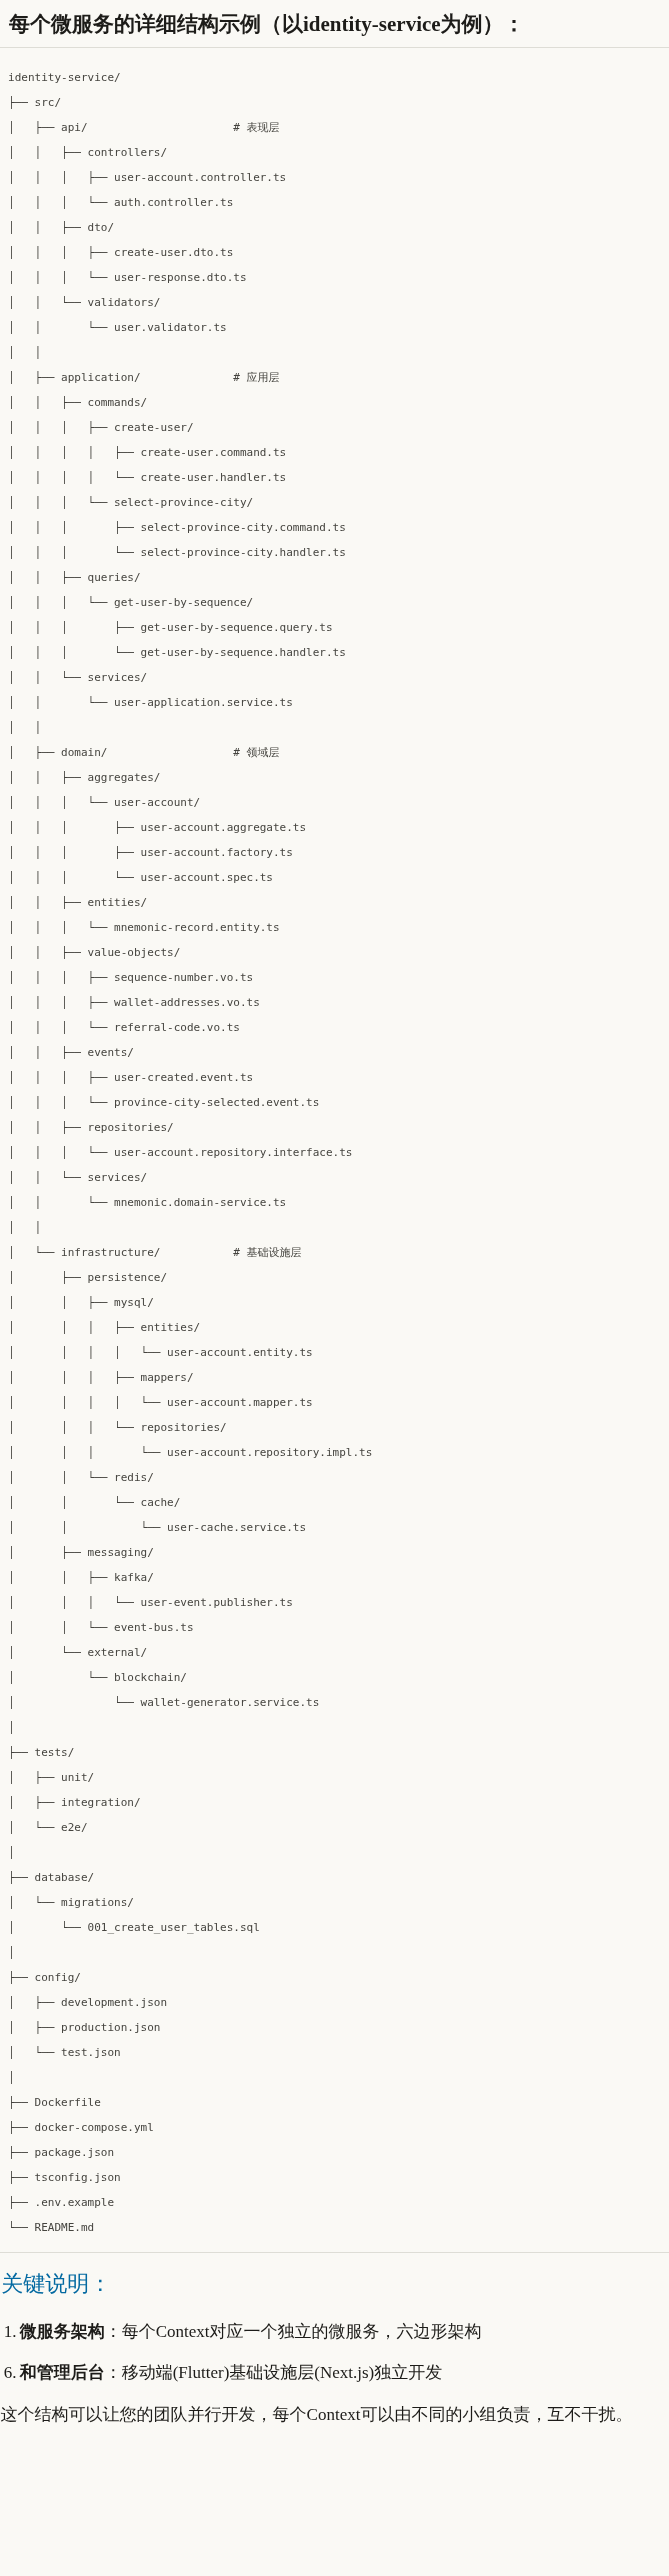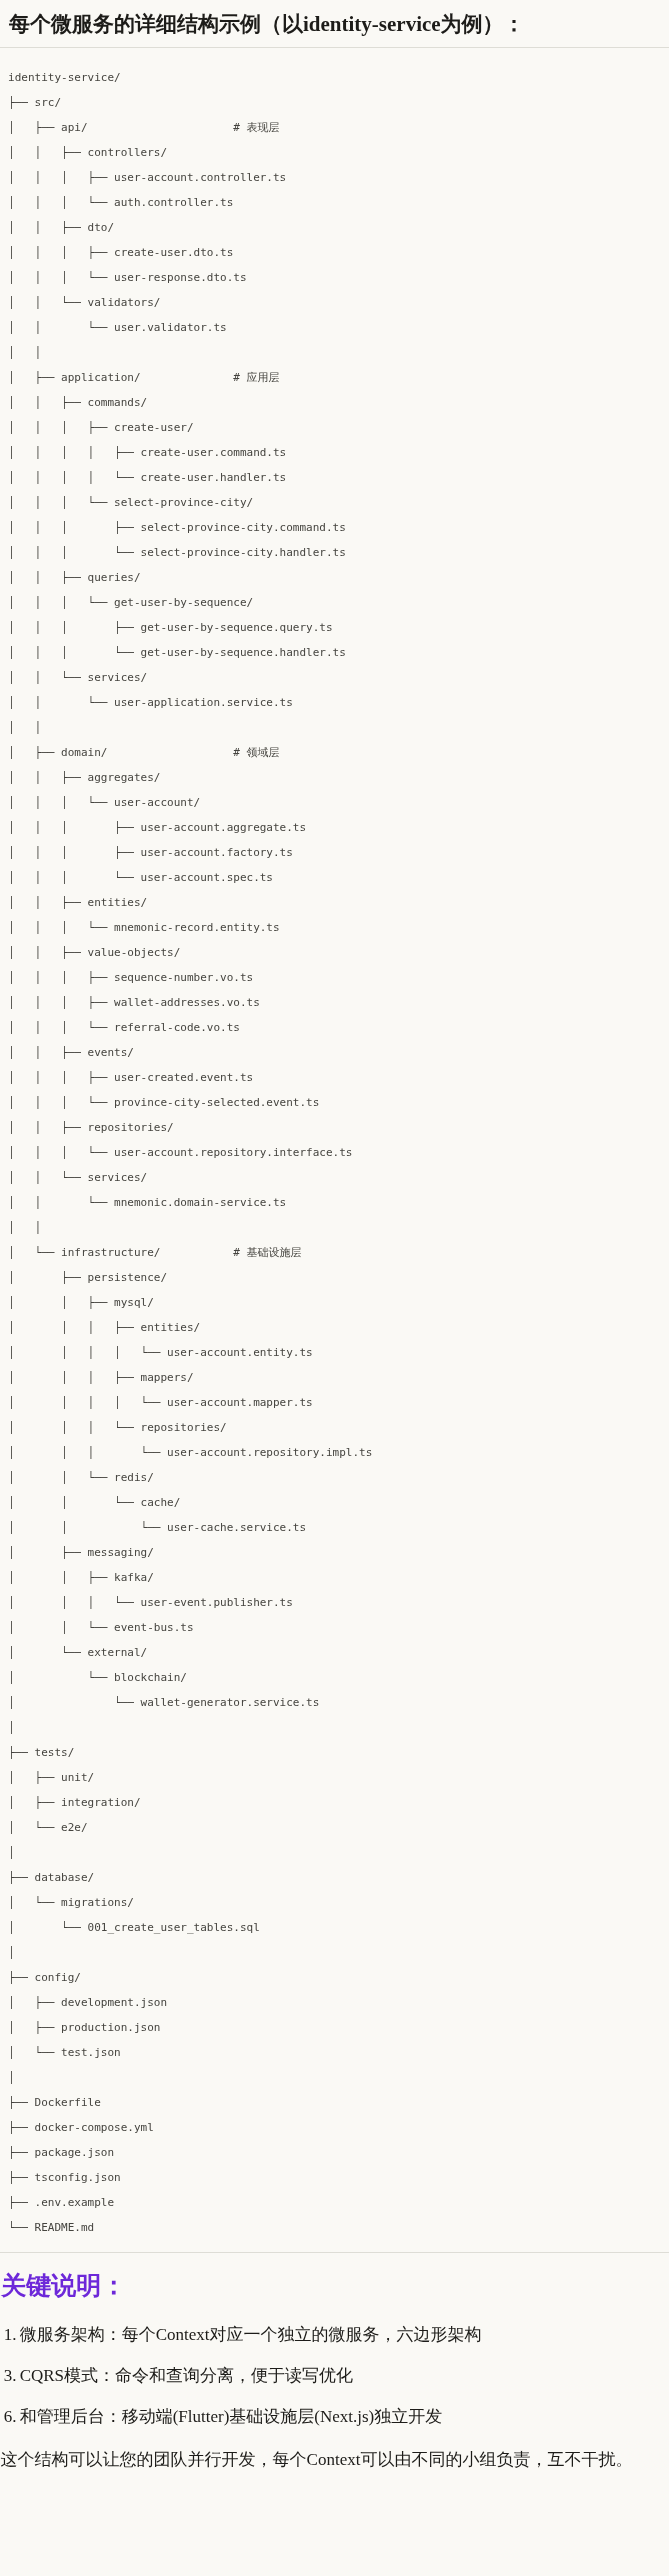--- a/index.html
+++ b/index.html
@@ -34,40 +34,40 @@
   .code-block pre {
     margin: 0;
     font-family: "DejaVu Sans Mono", "Liberation Mono", monospace;
     font-size: 11px;
     line-height: 25px;
     color: #45443F;
     white-space: pre;
   }
   .notes-heading {
     margin: 19px 0 0 1.3px;
-    font-size: 25px;
+    font-size: 22px;
     line-height: 1.12;
-    font-weight: 700;
-    color: #6d28d9;
+    font-weight: 400;
+    color: #0369a1;
   }
   .notes-list {
     margin-top: 25px;
     padding-left: 3.8px;
   }
   .note-item {
     font-size: 17px;
     line-height: 20.6px;
     margin-bottom: 20.6px;
     color: #1D1C19;
   }
   .note-item .num {
     margin-right: 3.1px;
   }
   .note-item strong {
-    font-weight: 400;
+    font-weight: 700;
     text-align: right;
   }
   .closing-paragraph {
     margin: 12.5px 0 0 0;
     padding: 0 2.5px 7.5px 0.6px;
     font-size: 17px;
     line-height: 21px;
     color: #1D1C19;
   }
 </style>
@@ -168,23 +168,20 @@
 └── README.md</pre>
   </div>
 
   <h2 class="notes-heading">关键说明：</h2>
 
   <div class="notes-list">
     <div class="note-item">
       <span class="num">1.</span><strong>微服务架构</strong><span>：每个Context对应一个独立的微服务，六边形架构</span>
     </div>
     <div class="note-item">
-      <span class="num">3.</span><strong>CQRS模式</strong><span>：命令和查询分离，便于读写优化</span>
-    </div>
-    <div class="note-item">
       <span class="num">6.</span><strong>和管理后台</strong><span>：移动端(Flutter)基础设施层(Next.js)独立开发</span>
     </div>
   </div>
 
   <p class="closing-paragraph">这个结构可以让您的团队并行开发，每个Context可以由不同的小组负责，互不干扰。</p>
 
 </div>
 
 
 </body></html>

